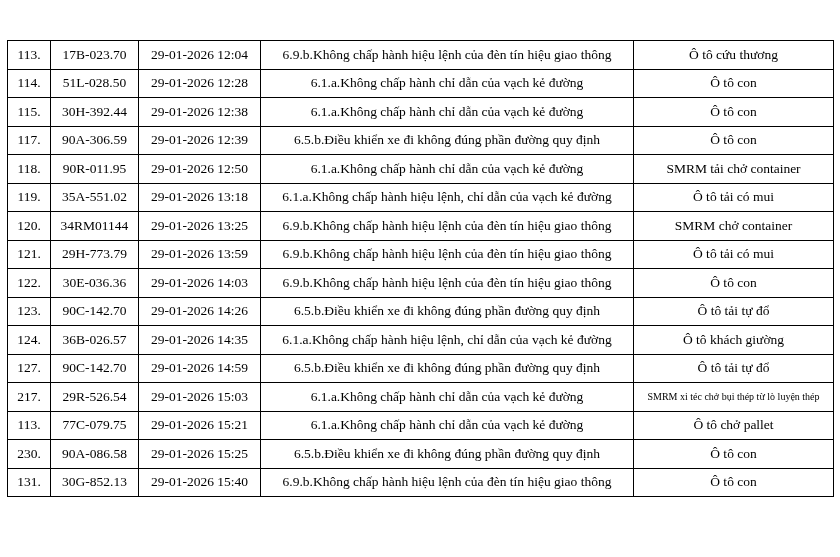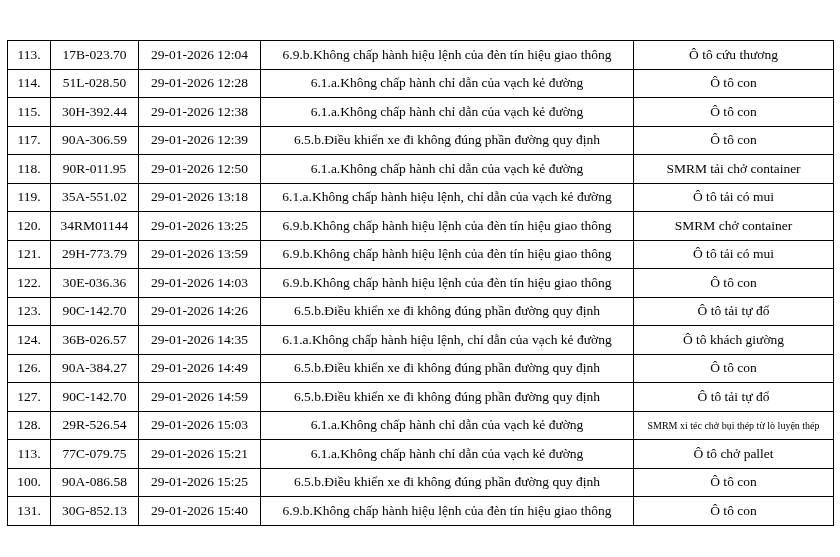--- a/index.html
+++ b/index.html
@@ -124,49 +124,42 @@
     <td>Ô tô tải tự đổ</td>
   </tr>
       <tr>
     <td>124.</td>
     <td>36B-026.57</td>
     <td>29-01-2026 14:35</td>
     <td>6.1.a.Không chấp hành hiệu lệnh, chỉ dẫn của vạch kẻ đường</td>
     <td>Ô tô khách giường</td>
   </tr>
       <tr>
-    <td>126.</td>
-    <td>90A-384.27</td>
-    <td>29-01-2026 14:49</td>
-    <td>6.5.b.Điều khiển xe đi không đúng phần đường quy định</td>
-    <td>Ô tô con</td>
-  </tr>
-      <tr>
     <td>127.</td>
     <td>90C-142.70</td>
     <td>29-01-2026 14:59</td>
     <td>6.5.b.Điều khiển xe đi không đúng phần đường quy định</td>
     <td>Ô tô tải tự đổ</td>
   </tr>
       <tr>
-    <td>128.</td>
+    <td>217.</td>
     <td>29R-526.54</td>
     <td>29-01-2026 15:03</td>
     <td>6.1.a.Không chấp hành chỉ dẫn của vạch kẻ đường</td>
     <td class="small-text">SMRM xi téc chở bụi thép từ lò luyện thép</td>
   </tr>
       <tr>
     <td>113.</td>
     <td>77C-079.75</td>
     <td>29-01-2026 15:21</td>
     <td>6.1.a.Không chấp hành chỉ dẫn của vạch kẻ đường</td>
     <td>Ô tô chở pallet</td>
   </tr>
       <tr>
-    <td>100.</td>
+    <td>230.</td>
     <td>90A-086.58</td>
     <td>29-01-2026 15:25</td>
     <td>6.5.b.Điều khiển xe đi không đúng phần đường quy định</td>
     <td>Ô tô con</td>
   </tr>
       <tr>
     <td>131.</td>
     <td>30G-852.13</td>
     <td>29-01-2026 15:40</td>
     <td>6.9.b.Không chấp hành hiệu lệnh của đèn tín hiệu giao thông</td>

